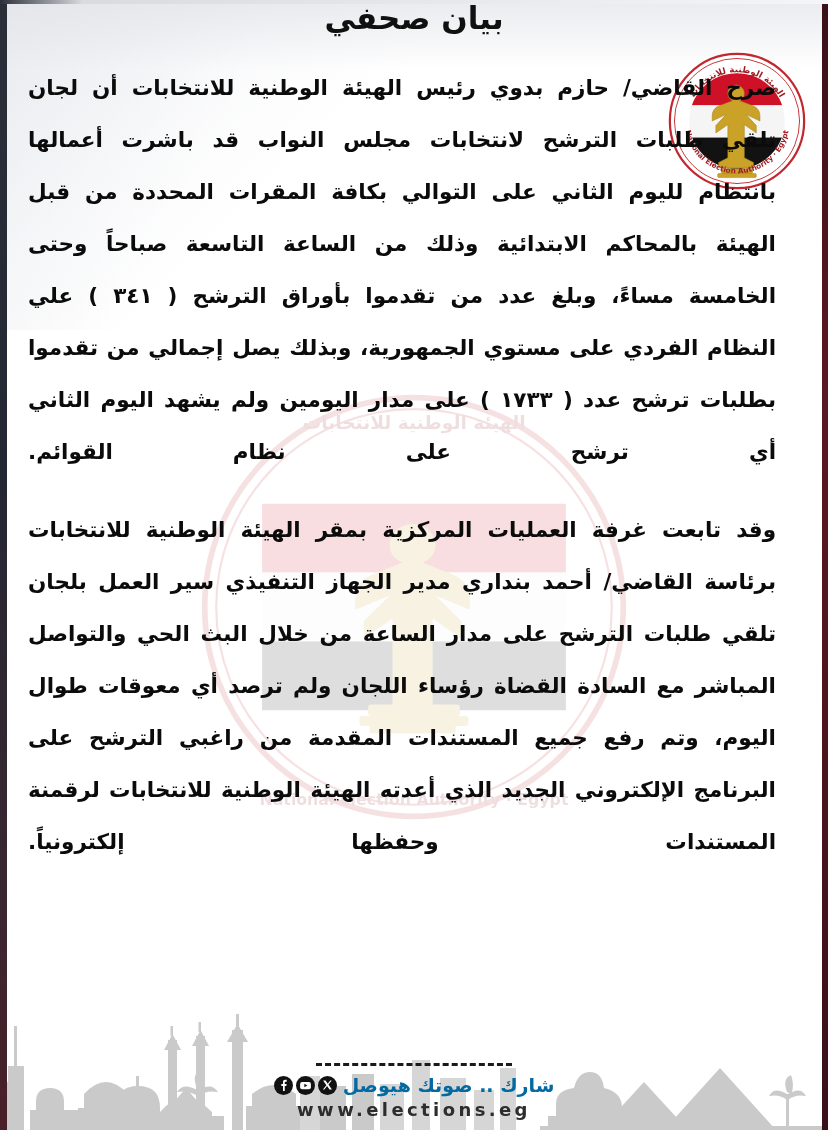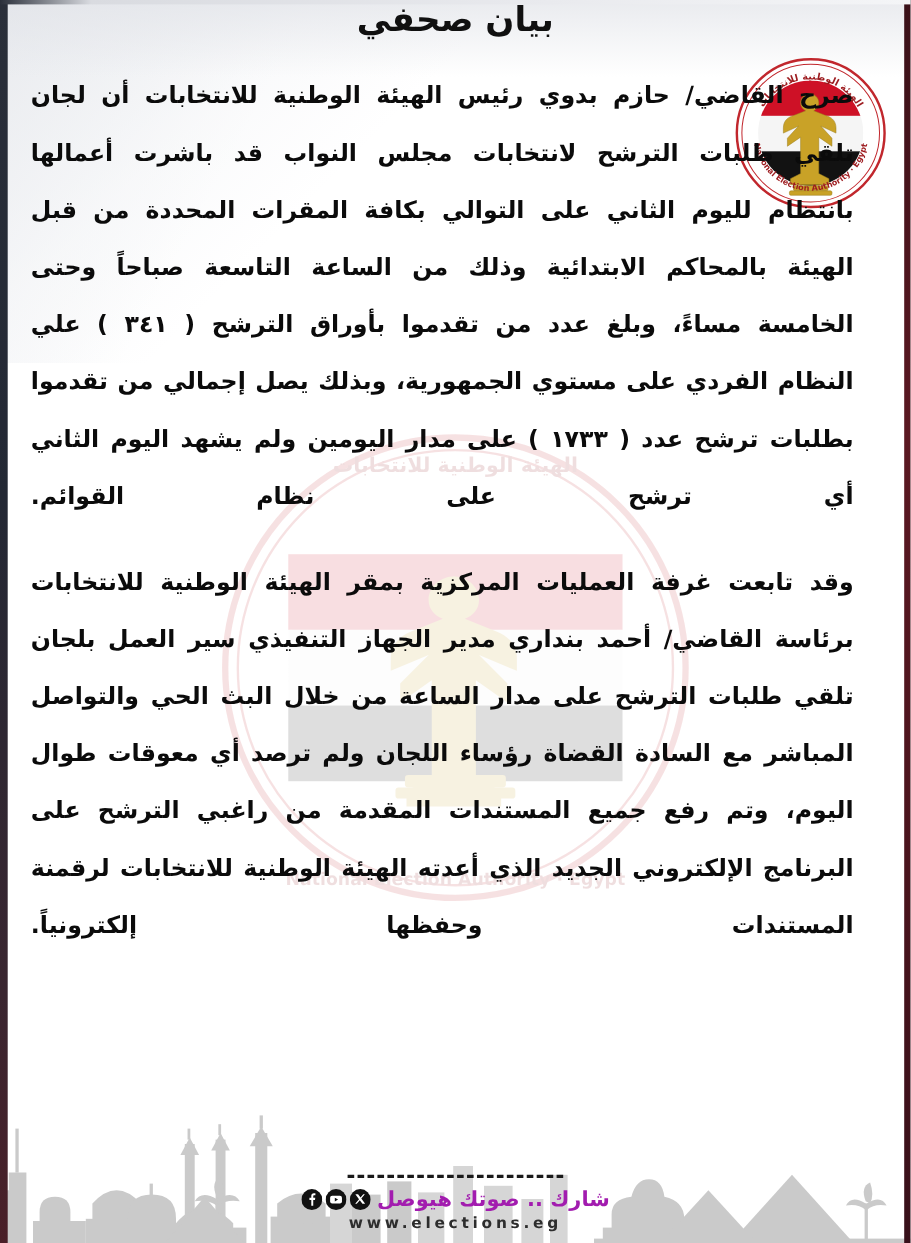--- a/index.html
+++ b/index.html
@@ -161,34 +161,34 @@
     display: flex;
     align-items: center;
     justify-content: center;
     gap: 6px;
     direction: rtl;
     margin-bottom: 3px;
   }
   .share-text {
     font-size: 19px;
     font-weight: bold;
-    color: #a21caf;
+    color: #0369a1;
     font-family: "DejaVu Sans", sans-serif;
     letter-spacing: -0.3px;
   }
   .social-icons {
     display: flex;
     gap: 3px;
     direction: ltr;
     align-items: center;
   }
   .social-icons svg { display: block; }
   .site-url {
     direction: ltr;
-    font-size: 14px;
+    font-size: 18px;
     font-weight: bold;
     color: #2d2d2d;
     letter-spacing: 3.4px;
     font-family: "DejaVu Sans", sans-serif;
     margin-top: 1px;
   }
 </style>
 </head>
 <body>
 

